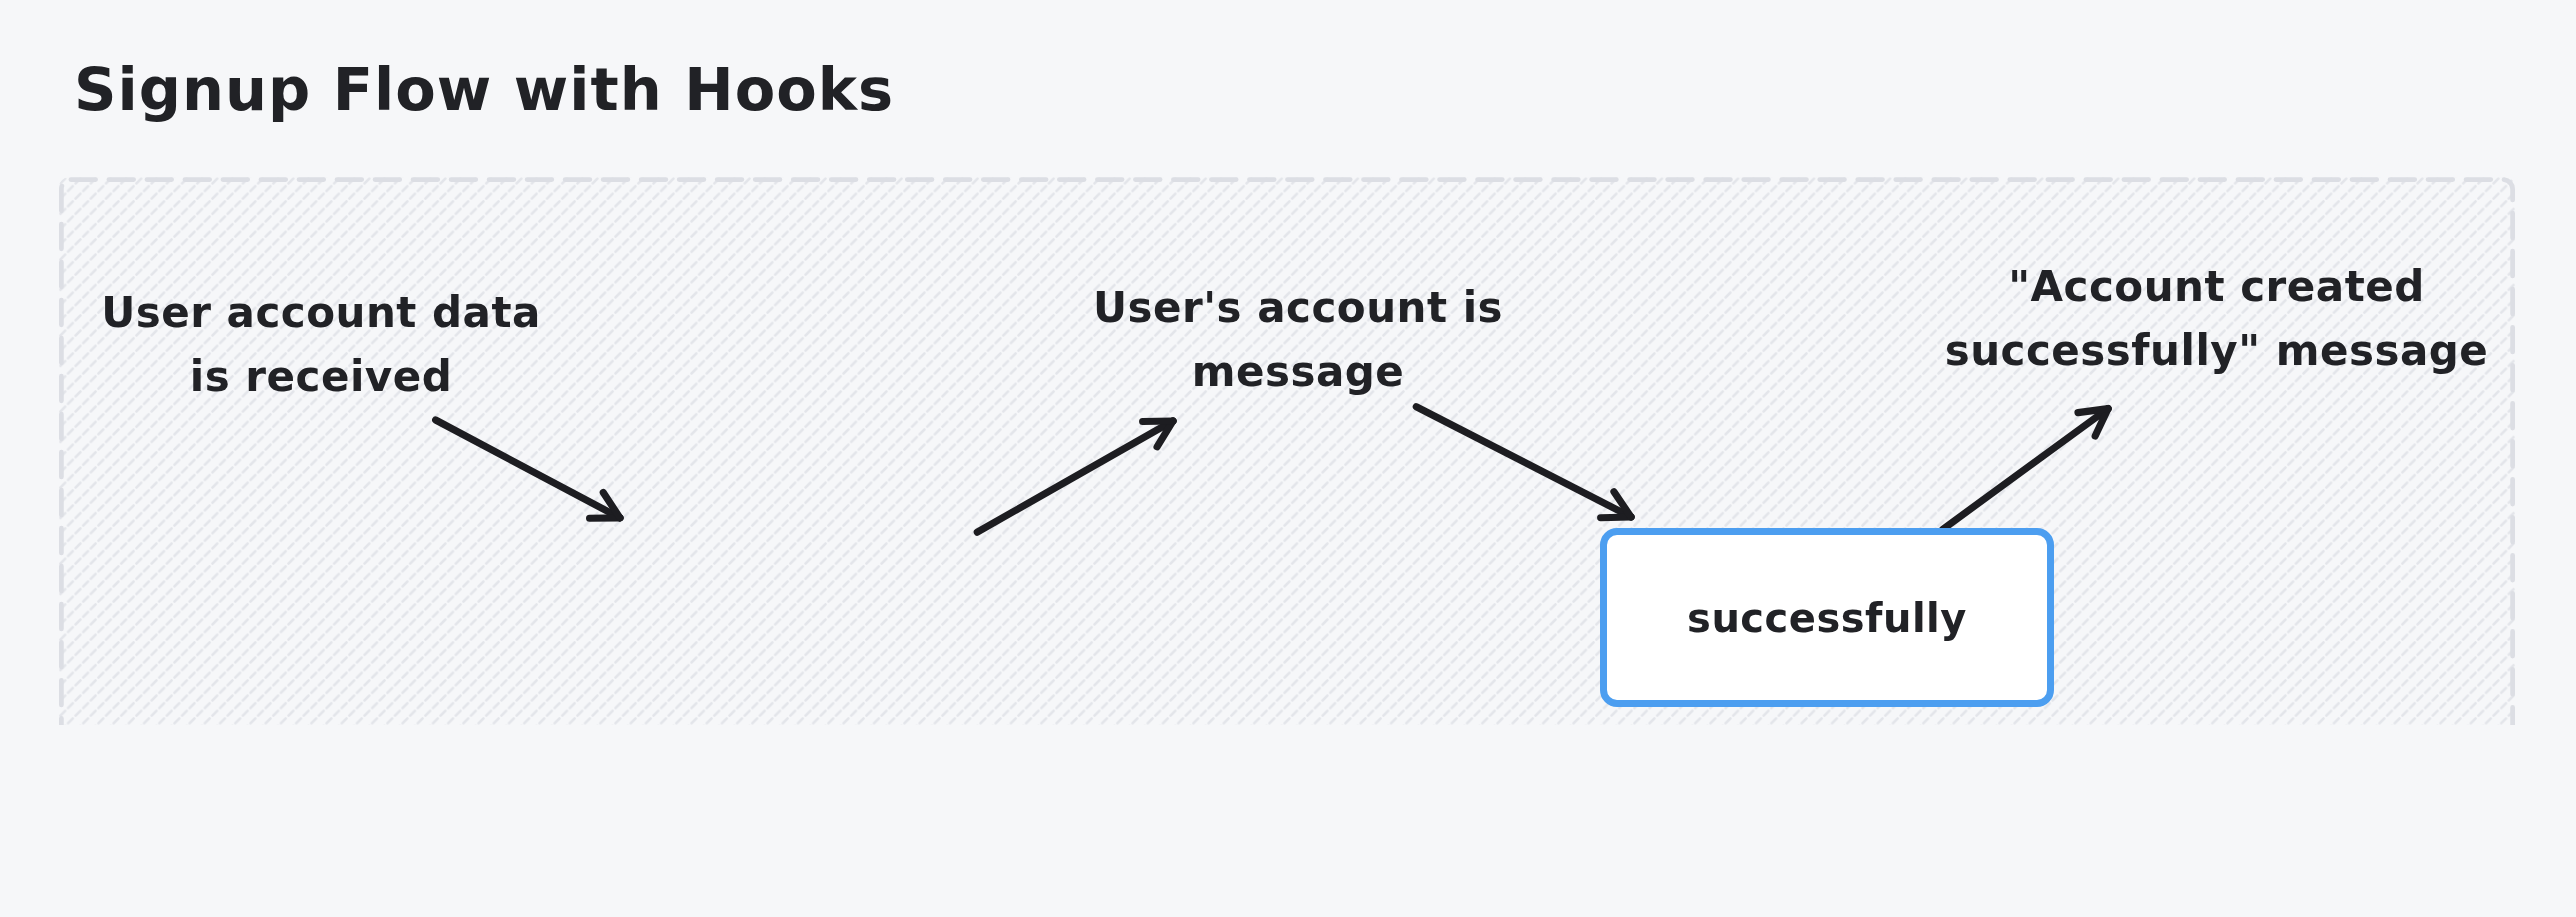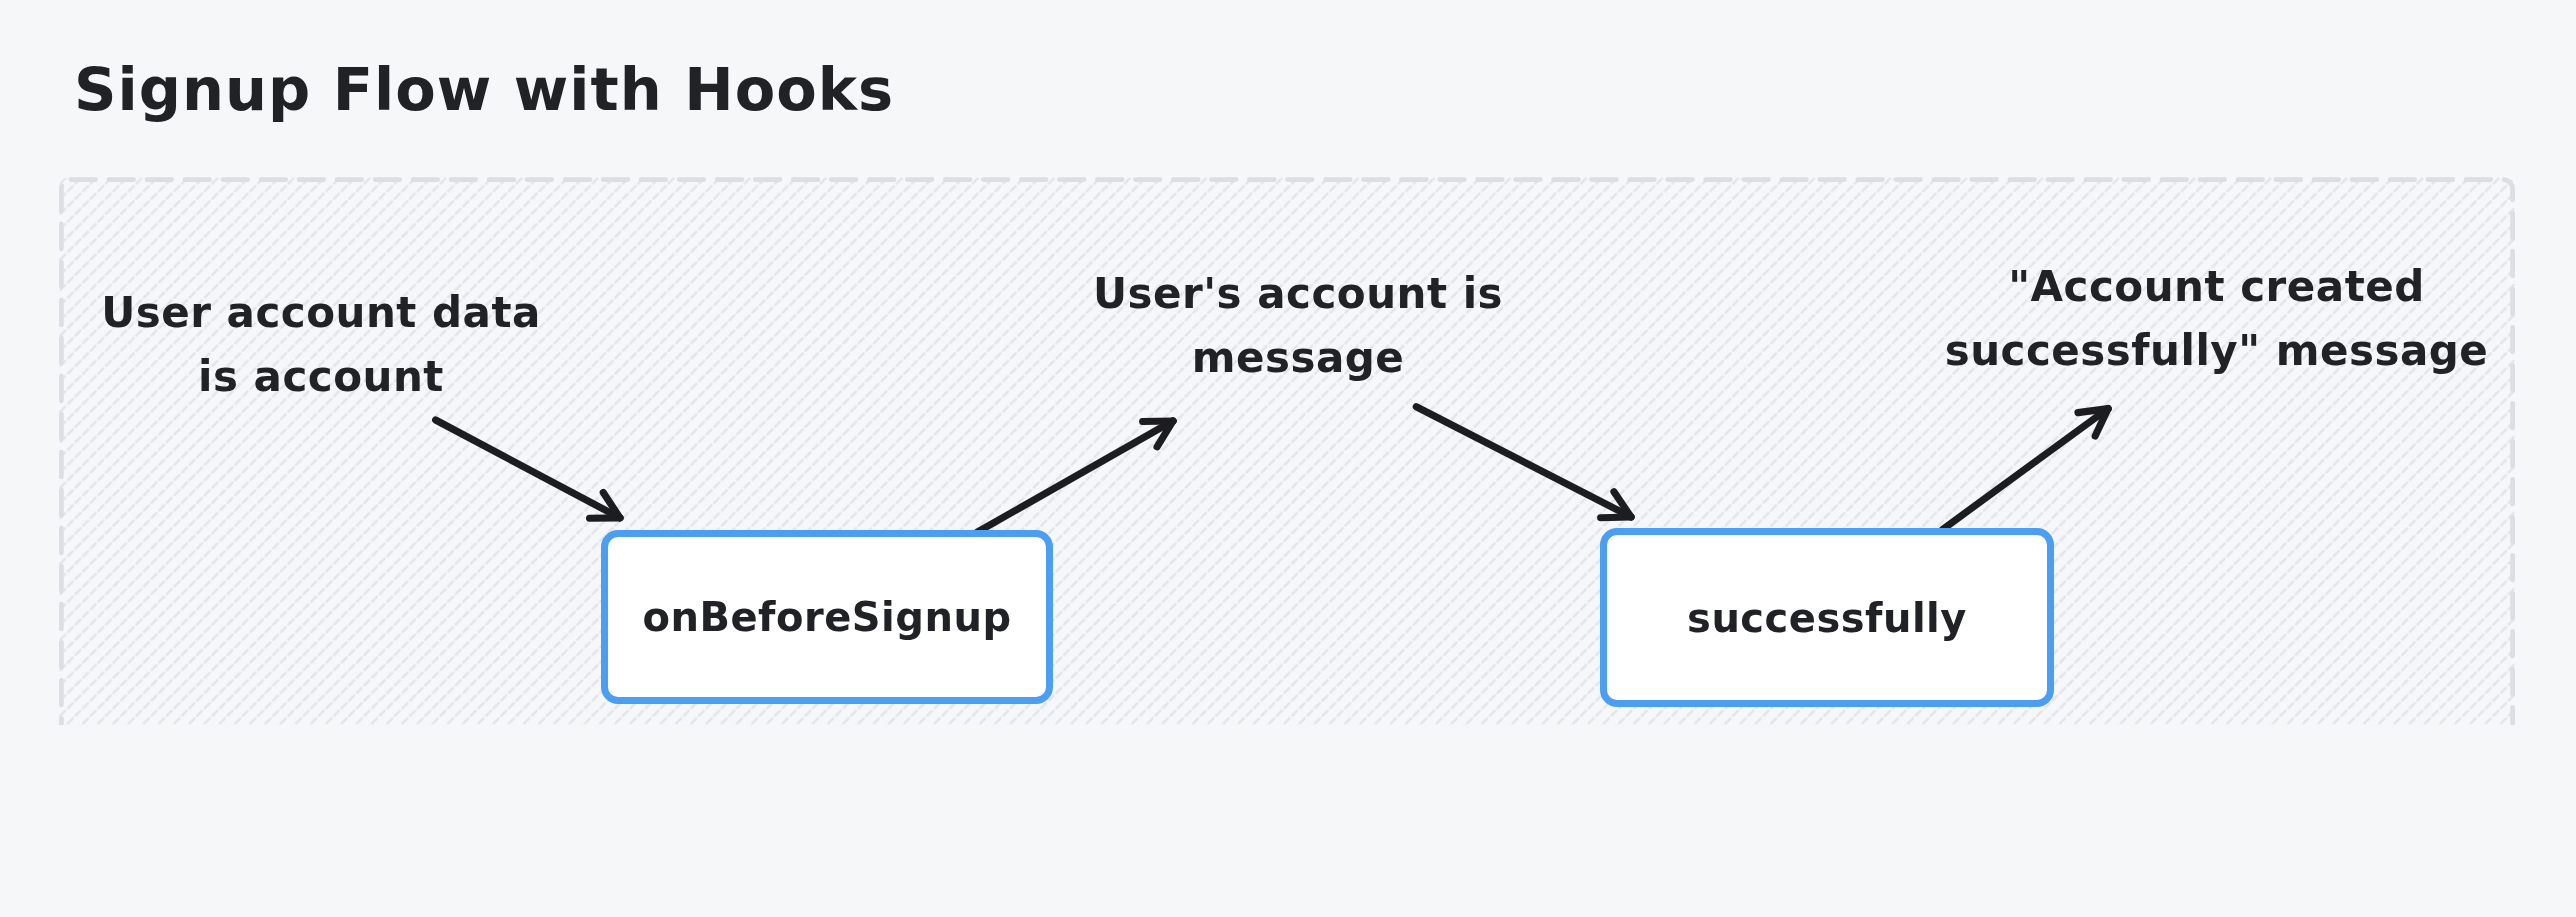--- a/index.html
+++ b/index.html
@@ -31,21 +31,21 @@
     border-radius:17px;box-sizing:border-box;
     font-size:40px;font-weight:bold;letter-spacing:0.5px;
   }
   .node-1{left:601px;top:530px;width:452px;height:174px}
   .node-2{left:1600px;top:528px;width:454px;height:179px}
   .flabel{
     position:absolute;text-align:center;
     font-size:42px;font-weight:bold;line-height:64px;letter-spacing:0.5px;
   }
   .flabel-1{left:36px;top:281px;width:570px}
-  .flabel-2{left:1013px;top:262px;width:570px}
+  .flabel-2{left:1013px;top:276px;width:570px}
   .flabel-3{left:1903px;top:255px;width:627px}
 </style>
 </head>
 <body>
 
 <div class="canvas">
 
   <div class="title">Signup Flow with Hooks</div>
 
   <div class="flow-boundary">
@@ -77,31 +77,28 @@
         <path d="M 1716 544 L 1684.0 544.8"></path>
         <path d="M 1716 544 L 1698.0 517.5"></path>
       </g>
       <g>
         <path d="M 2044 557 L 2218 430"></path>
         <path d="M 2218 430 L 2204.4 458.9"></path>
         <path d="M 2218 430 L 2186.3 434.2"></path>
       </g>
     </svg>
 
-  <div class="node node-1">
-    <span class="node-label">onBeforeSignup</span>
-  </div>
 
   <div class="node node-2">
     <span class="node-label">successfully</span>
   </div>
 
   <div class="flabel flabel-1">
     <div>User account data</div>
-    <div>is account</div>
+    <div>is received</div>
   </div>
 
   <div class="flabel flabel-2">
     <div>User's account is</div>
     <div>message</div>
   </div>
 
   <div class="flabel flabel-3">
     <div>"Account created</div>
     <div>successfully" message</div>

